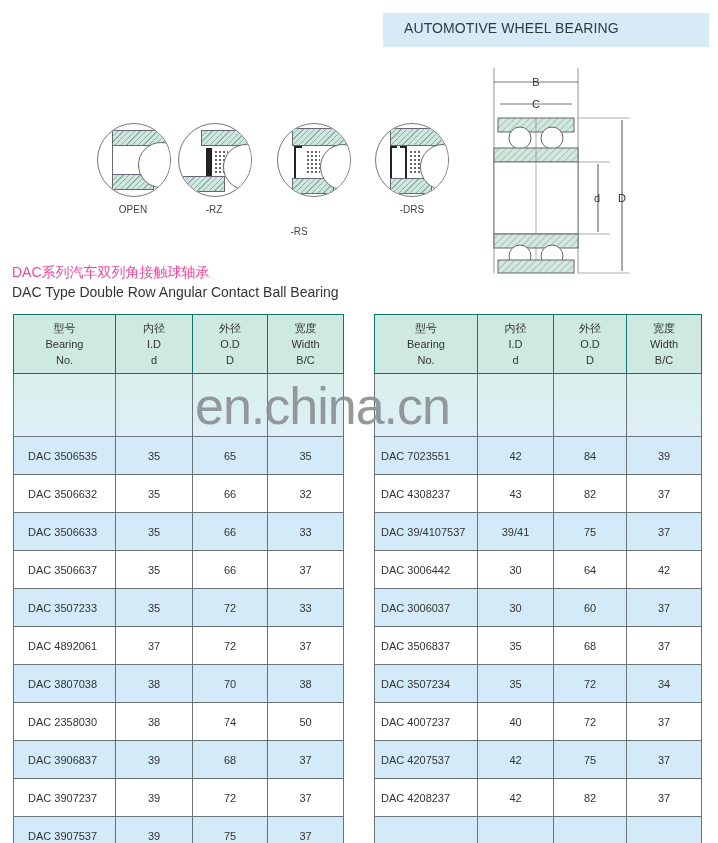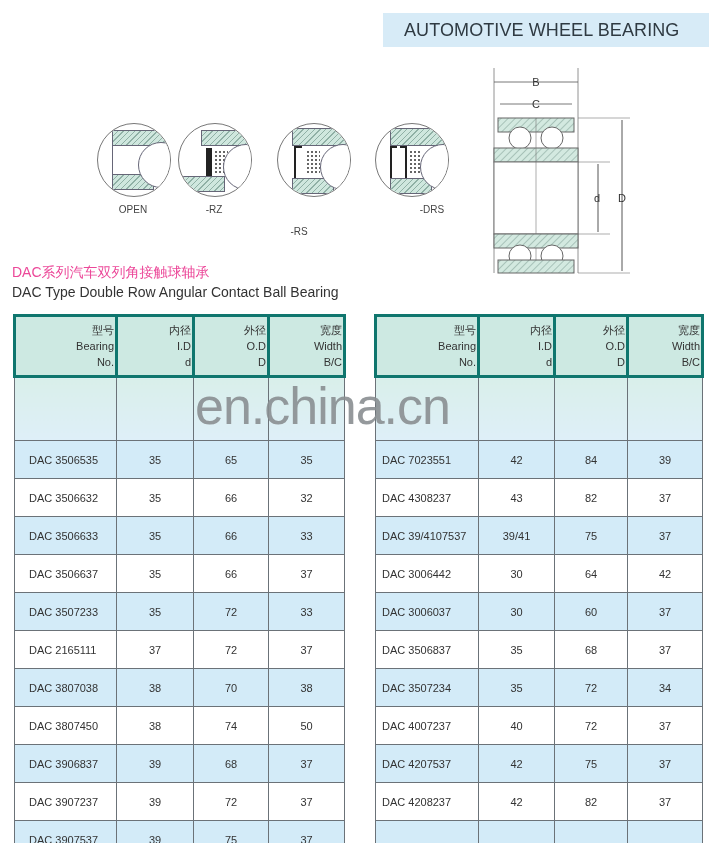--- a/index.html
+++ b/index.html
@@ -1,25 +1,25 @@
 <!DOCTYPE html>
 <html><head>
 <meta charset="utf-8">
 <style>
   html,body{margin:0;padding:0;background:#fff;}
   body{width:718px;height:843px;position:relative;overflow:hidden;font-family:"Liberation Sans",sans-serif;color:#333;}
   .banner{position:absolute;left:383px;top:13px;width:326px;height:34px;background:#d7ebf7;}
-  .banner span{position:absolute;left:21px;top:7px;font-size:18px;color:#2f3a42;letter-spacing:0.1px;}
+  .banner span{position:absolute;left:21px;top:7px;font-size:14px;color:#2f3a42;letter-spacing:0.1px;}
   .seal{position:absolute;top:123px;width:72px;height:72px;border:1.5px solid #777;border-radius:50%;overflow:hidden;background:#fff;}
   .seal-label{position:absolute;top:204px;font-size:10px;color:#444;text-align:center;width:72px;}
   .hatch{background:repeating-linear-gradient(135deg,#cfe7de 0 3px,#8fb0a5 3px 4px);border:1px solid #667;}
   .subtitle-cn{position:absolute;left:12px;top:264px;font-size:14px;color:#ec4899;}
   .subtitle-en{position:absolute;left:12px;top:284px;font-size:14px;color:#333;}
   table.spec{position:absolute;top:314px;border-collapse:collapse;font-size:11px;color:#333;}
-  table.spec th{background:#cde9e2;font-weight:normal;height:56px;line-height:16px;border:3px solid #0f766e;text-align:right;}
+  table.spec th{background:#cde9e2;font-weight:normal;height:56px;line-height:16px;border:1px solid #0f766e;text-align:center;}
   table.spec td{height:35px;border:1px solid #6b7278;text-align:center;}
   table.spec td.name{text-align:left;padding-left:14px;}
   table.spec tr.blue td{background:#d3ebf8;}
   table.spec tr.white td{background:#fff;margin-top:12px;}
   table.spec tr.fade td{height:60px;border-top:none;border-bottom:none;background:linear-gradient(#d9efea,#deeff8);}
   #tblL{left:13px;}
   #tblR{left:374px;}
   .watermark{position:absolute;left:195px;top:376px;font-size:52px;color:#8a8f92;letter-spacing:-1px;opacity:0.9;}
   .diagram{position:absolute;left:480px;top:68px;width:170px;height:210px;}
 </style>
@@ -59,21 +59,21 @@
   <div class="seal-label" style="left:263px;margin-top:22px;">-RS</div>
 
   <div class="seal" style="left:375px;">
     <div class="hatch" style="position:absolute;left:14px;top:4px;width:60px;height:16px;"></div>
     <div style="position:absolute;left:14px;top:22px;width:5px;height:30px;border:2px solid #222;border-right:none;"></div>
     <div style="position:absolute;left:24px;top:22px;width:5px;height:30px;border:2px solid #222;border-left:none;"></div>
     <div style="position:absolute;left:33px;top:26px;width:12px;height:24px;background:radial-gradient(#666 1px,#fff 1.5px) 0 0/4px 4px;"></div>
     <div class="hatch" style="position:absolute;left:14px;top:54px;width:40px;height:14px;"></div>
     <div style="position:absolute;left:44px;top:20px;width:44px;height:44px;border:1px solid #667;border-radius:50%;background:#fff;"></div>
   </div>
-  <div class="seal-label" style="left:396px;">-DRS</div>
+  <div class="seal-label" style="left:376px;">-DRS</div>
 </div>
 
 <div class="diagram">
   <svg width="170" height="210" viewBox="0 0 170 210">
     <defs>
       <pattern id="h" width="5" height="5" patternUnits="userSpaceOnUse" patternTransform="rotate(45)">
         <rect width="5" height="5" fill="#d3e9e0"></rect>
           <line x1="0" y1="0" x2="0" y2="5" stroke="#8aa89e" stroke-width="1.2"></line>
       </pattern>
     </defs>
@@ -169,33 +169,33 @@
         <td>66</td>
         <td>37</td>
       </tr>
     <tr class="blue">
         <td class="name">DAC 3507233</td>
         <td>35</td>
         <td>72</td>
         <td>33</td>
       </tr>
     <tr class="white">
-        <td class="name">DAC 2165111</td>
+        <td class="name">DAC 4892061</td>
         <td>37</td>
         <td>72</td>
         <td>37</td>
       </tr>
     <tr class="blue">
         <td class="name">DAC 3807038</td>
         <td>38</td>
         <td>70</td>
         <td>38</td>
       </tr>
     <tr class="white">
-        <td class="name">DAC 3807450</td>
+        <td class="name">DAC 2358030</td>
         <td>38</td>
         <td>74</td>
         <td>50</td>
       </tr>
     <tr class="blue">
         <td class="name">DAC 3906837</td>
         <td>39</td>
         <td>68</td>
         <td>37</td>
       </tr>

